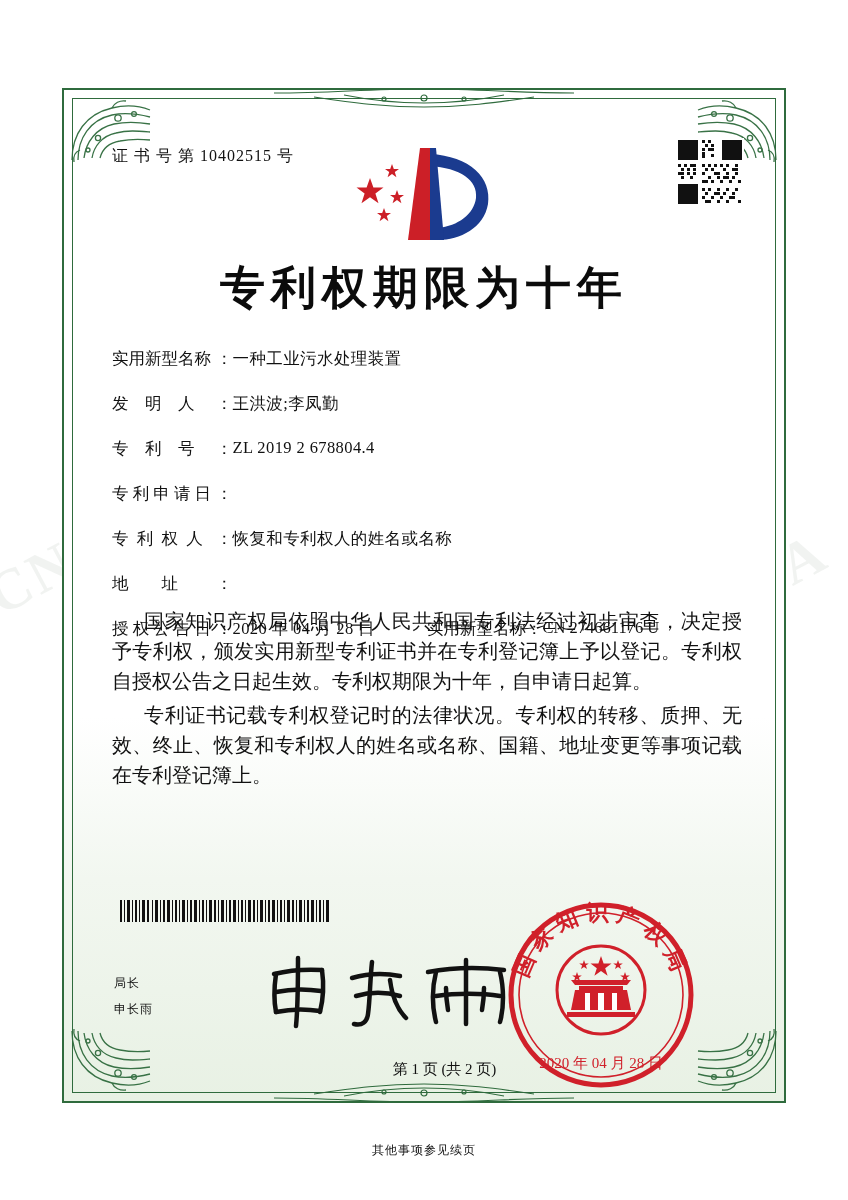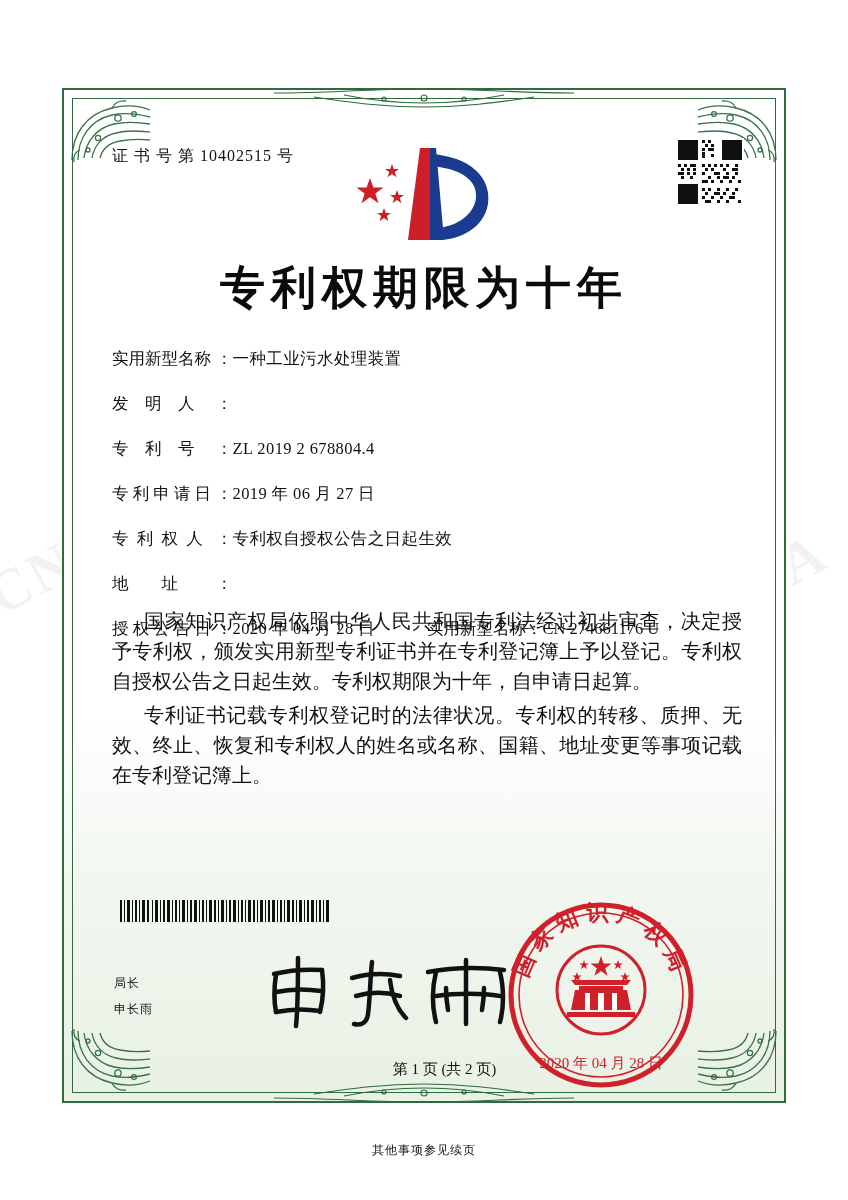--- a/index.html
+++ b/index.html
@@ -136,21 +136,21 @@
   }
 
   .fields {
     position: absolute;
     left: 48px;
     right: 40px;
     top: 258px;
   }
   .field-row {
     display: flex;
-    align-items: center;
+    align-items: flex-start;
     margin-bottom: 23px;
     font-family: "Liberation Serif", serif;
     font-size: 16.5px;
     color: #111;
   }
   .field-label {
     width: 104px;
     flex: 0 0 104px;
     letter-spacing: 0px;
     white-space: pre;
@@ -449,35 +449,35 @@
 
       <div class="fields">
         <div class="field-row">
           <span class="field-label">实用新型名称</span>
           <span class="field-sep">：</span>
           <span class="field-value">一种工业污水处理装置</span>
         </div>
         <div class="field-row">
           <span class="field-label">发    明    人</span>
           <span class="field-sep">：</span>
+          <span class="field-value">王洪波;李凤勤</span>
         </div>
         <div class="field-row">
           <span class="field-label">专    利    号</span>
           <span class="field-sep">：</span>
           <span class="field-value">ZL 2019 2 678804.4</span>
         </div>
         <div class="field-row">
           <span class="field-label">专 利 申 请 日</span>
           <span class="field-sep">：</span>
-          <span class="field-value">2019 年 06 月 27 日</span>
         </div>
         <div class="field-row">
           <span class="field-label">专  利  权  人</span>
           <span class="field-sep">：</span>
-          <span class="field-value">专利权自授权公告之日起生效</span>
+          <span class="field-value">恢复和专利权人的姓名或名称</span>
         </div>
         <div class="field-row">
           <span class="field-label">地        址</span>
           <span class="field-sep">：</span>
         </div>
         <div class="field-row dual">
           <span class="field-label">授 权 公 告 日</span>
           <span class="field-sep">：</span>
           <span class="field-value">2020 年 04 月 28 日</span>
           <span class="second-label">实用新型名称</span>

